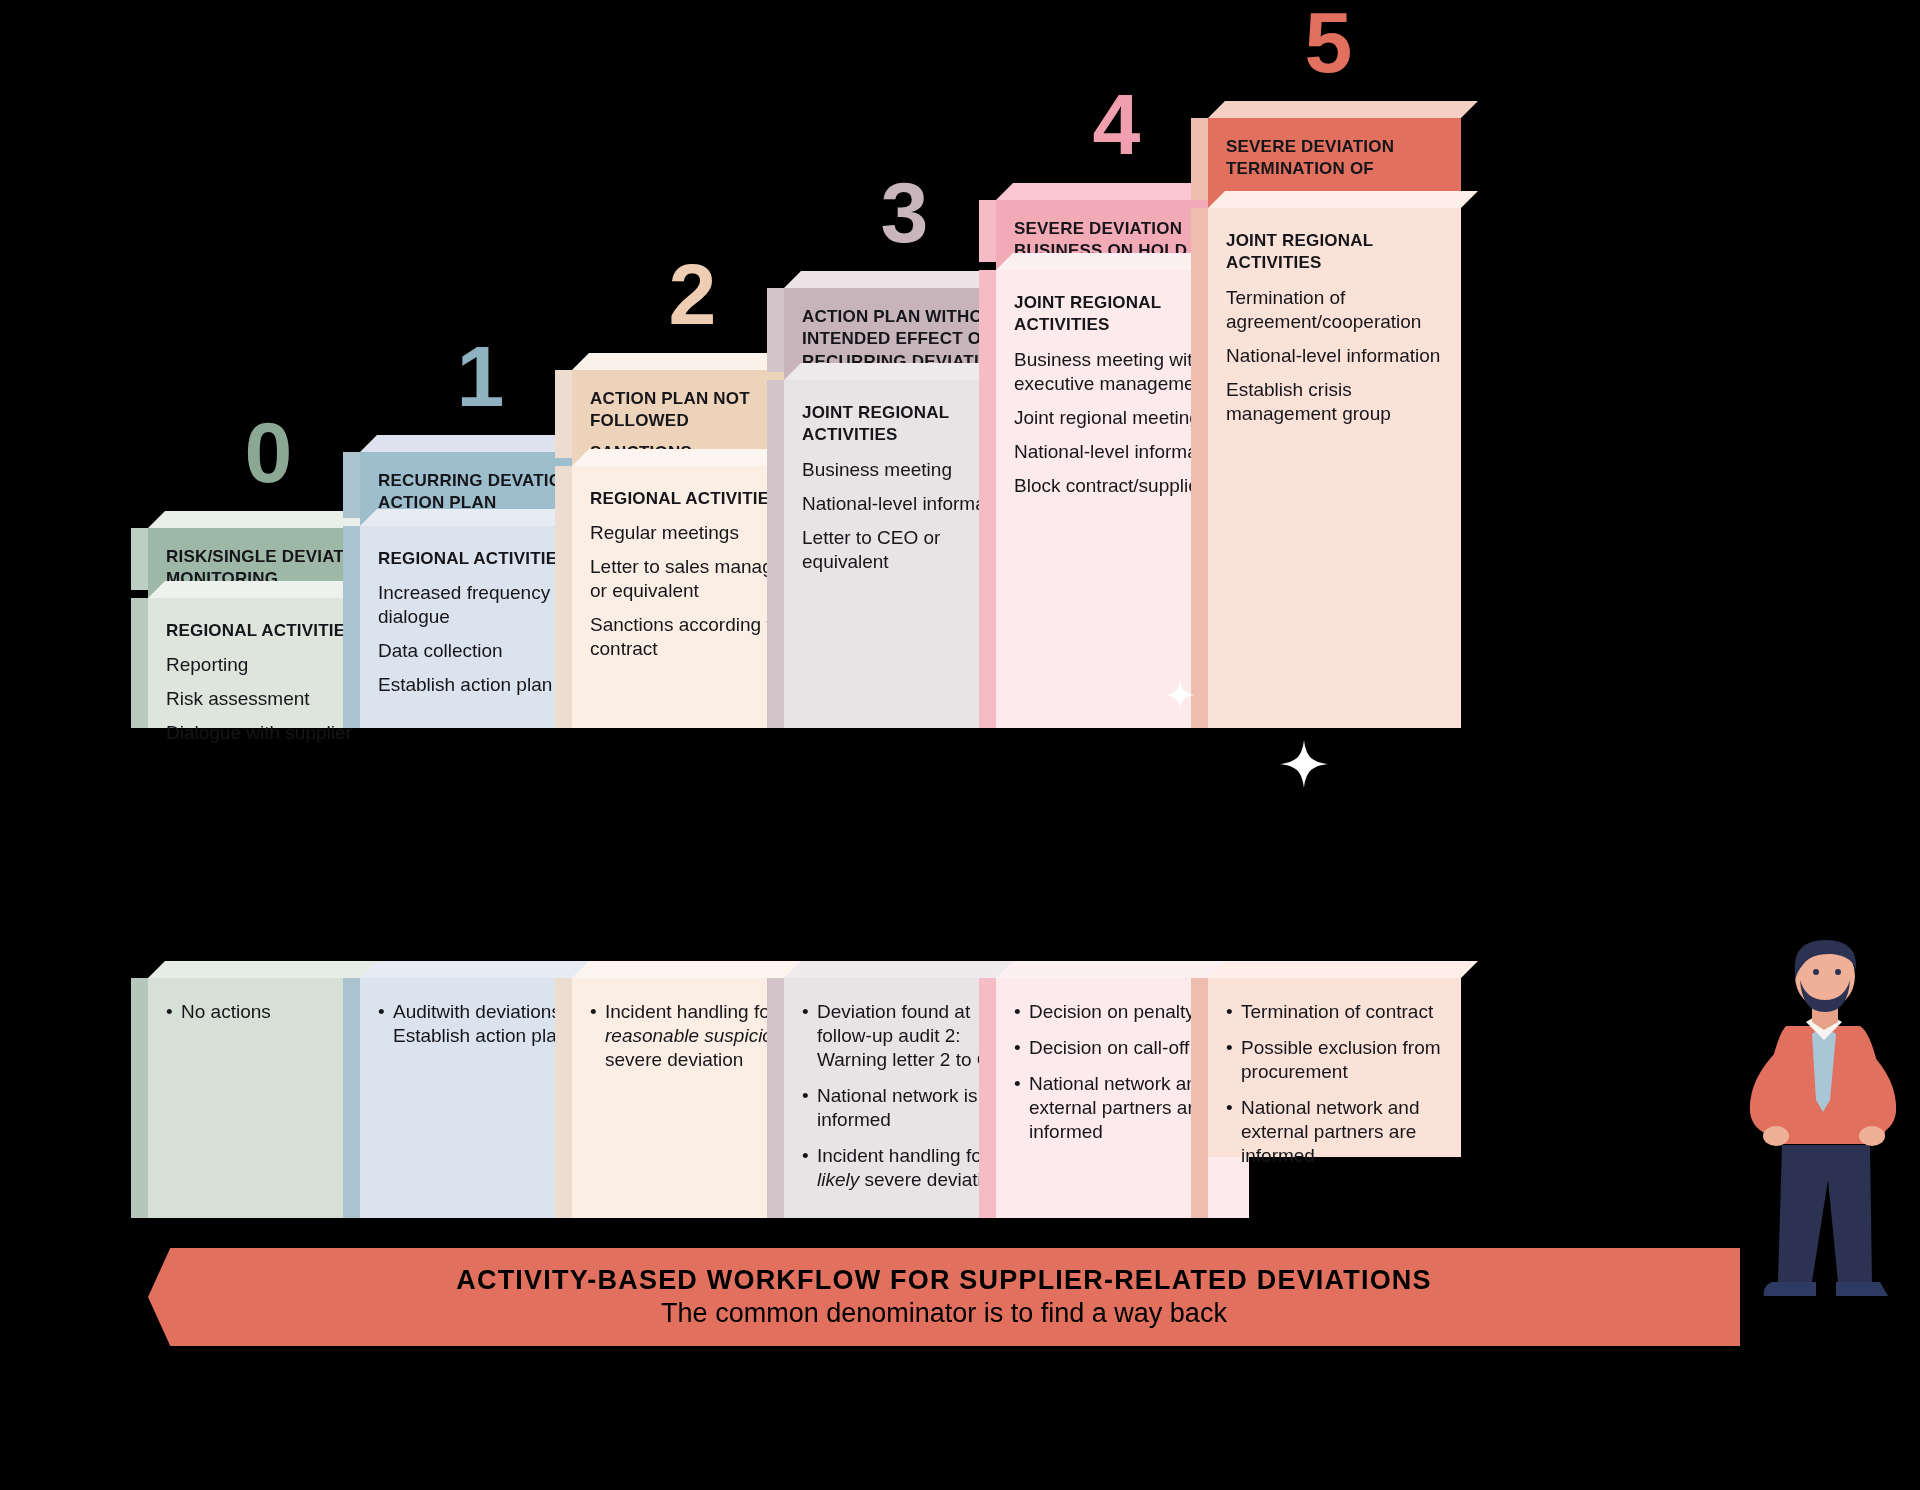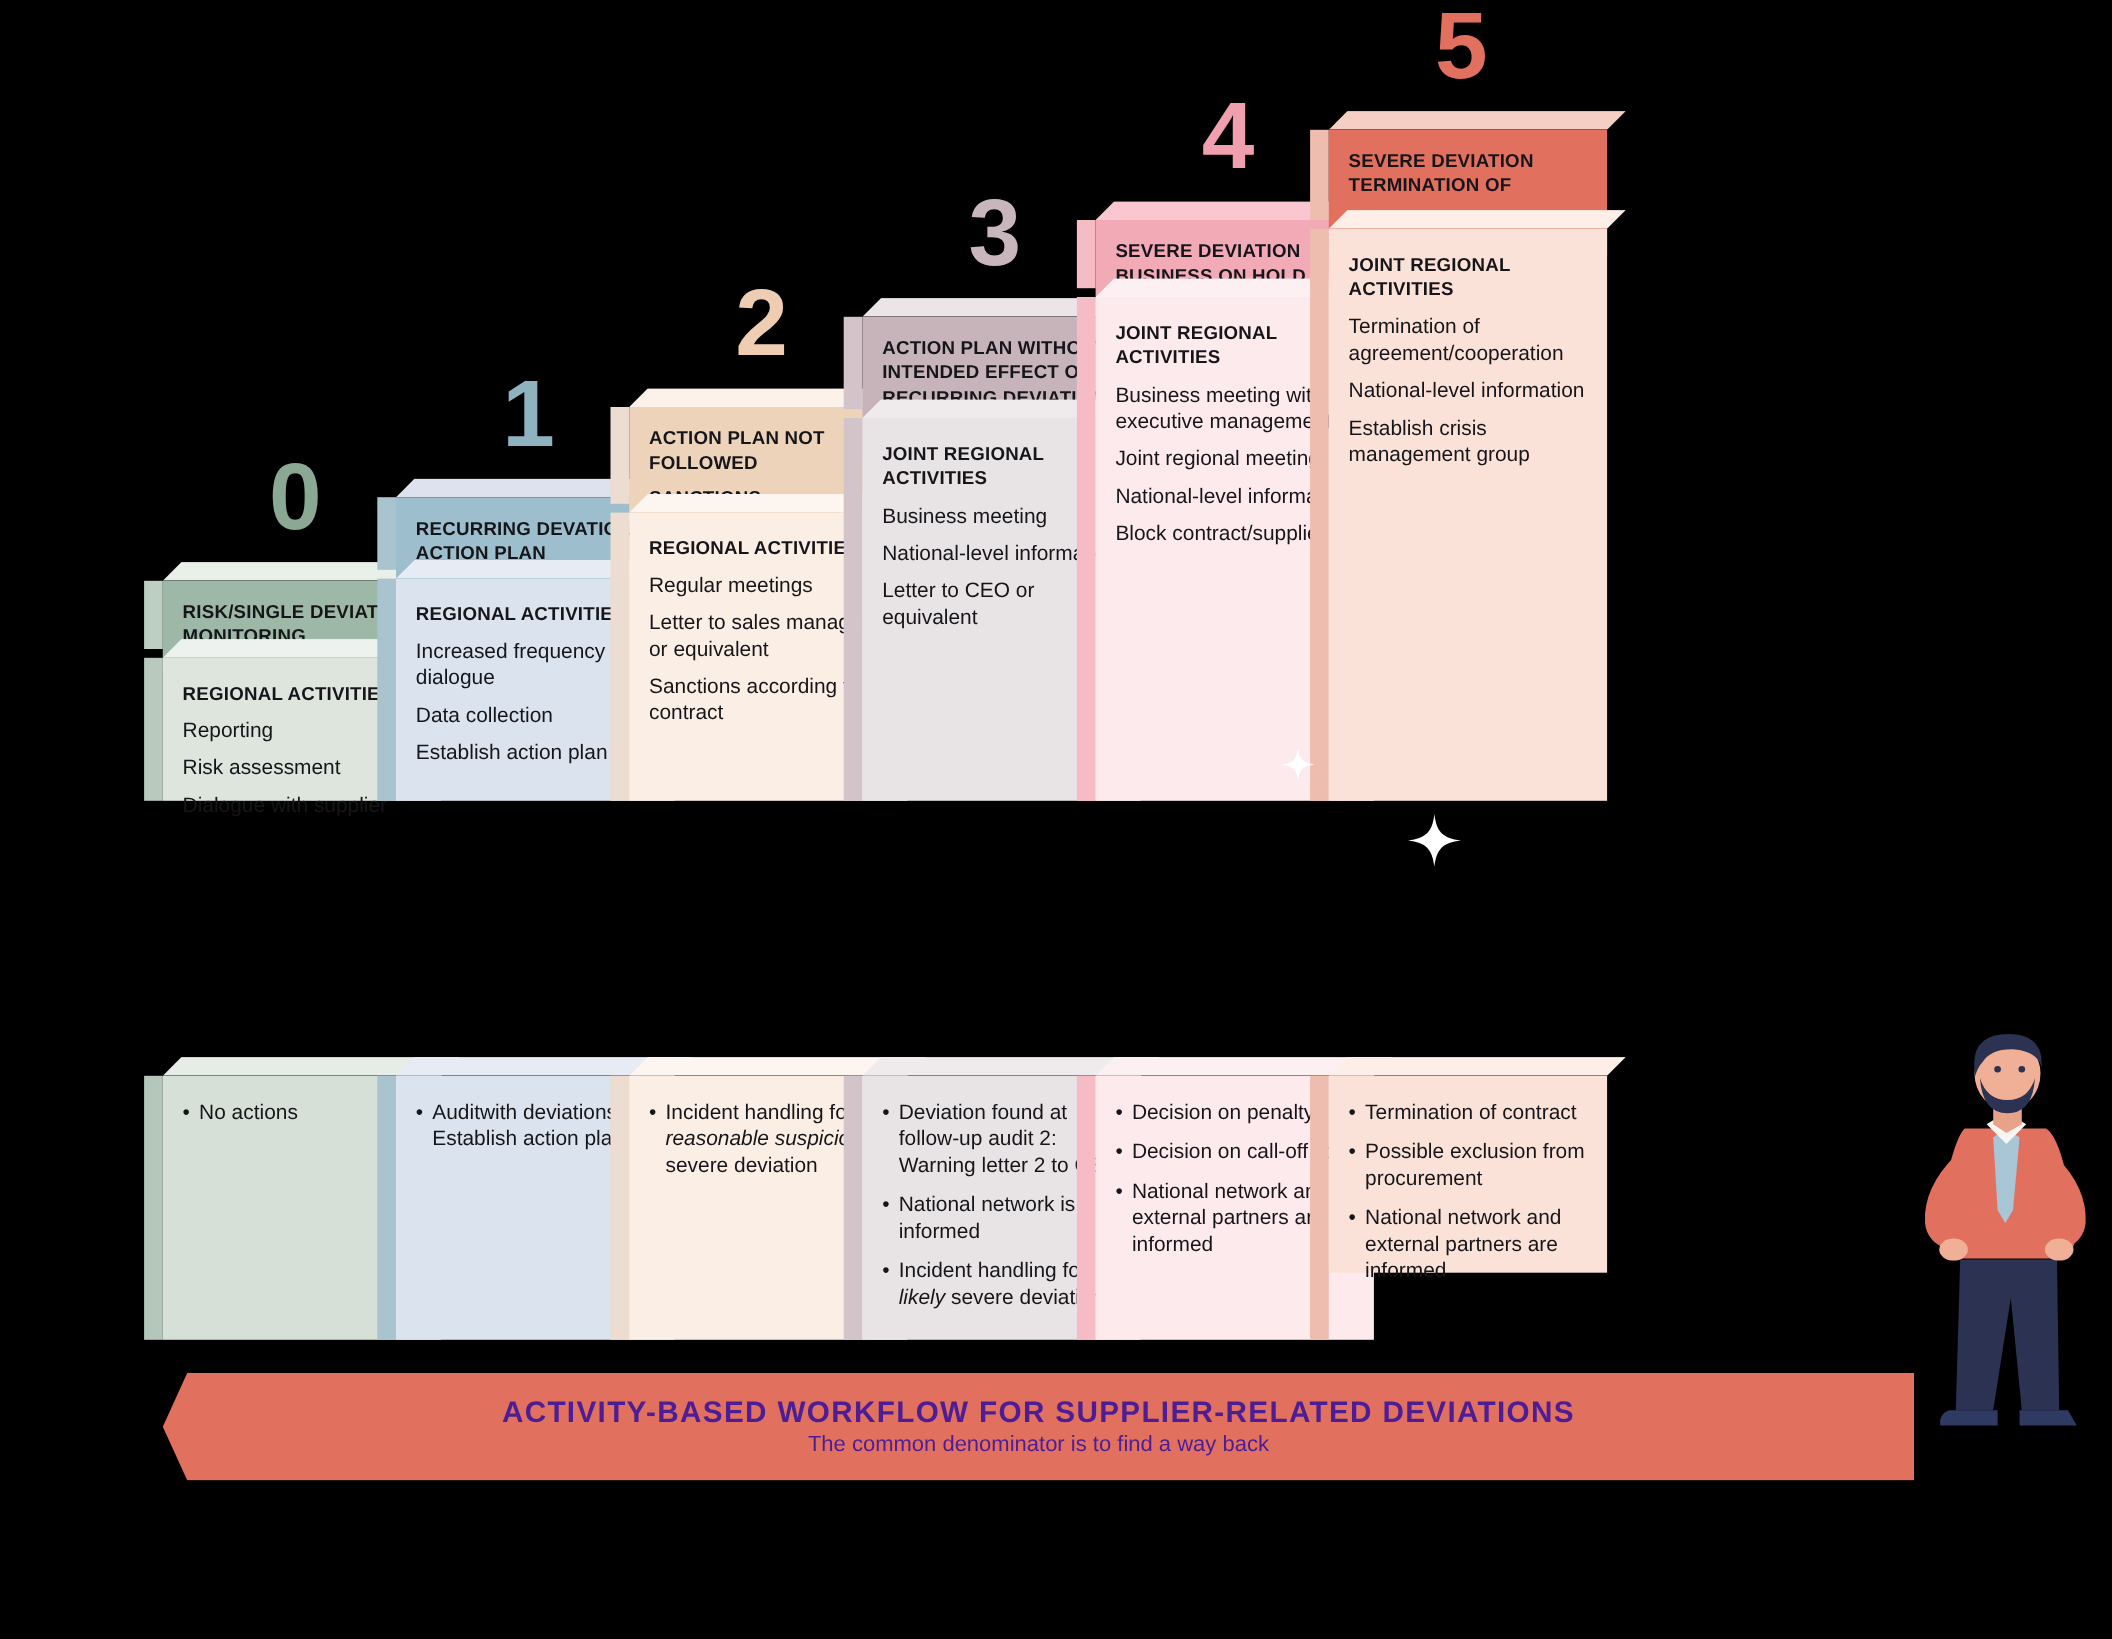--- a/index.html
+++ b/index.html
@@ -42,24 +42,24 @@
     letter-spacing:-2px;
   }
 
   
   .banner1 {
     position:absolute; color:#fff; font-weight:bold; font-size:26px;
     display:flex; align-items:center; justify-content:center;
     letter-spacing:.2px;
   }
   .banner2 {
-    position:absolute; color:#4c1d95; text-align:center;
+    position:absolute; color:#000000; text-align:center;
   }
   .banner2 .b2a { font-weight:bold; font-size:27px; letter-spacing:1.2px; }
-  .banner2 .b2b { font-size:20px; margin-top:2px;text-align:right; }
+  .banner2 .b2b { font-size:27px; margin-top:2px;text-align:right; }
 
   
   .bcard { position:absolute; width:253px; }
   .bcard .inner { position:relative; padding:22px 17px 14px 17px; height:100%; }
   .bcard ul { list-style:none; }
   .bcard li {
     font-size:19px; line-height:1.26; color:#16161a; margin-bottom:12px;
     padding-left:16px; position:relative;
   }
   .bcard li:before {

